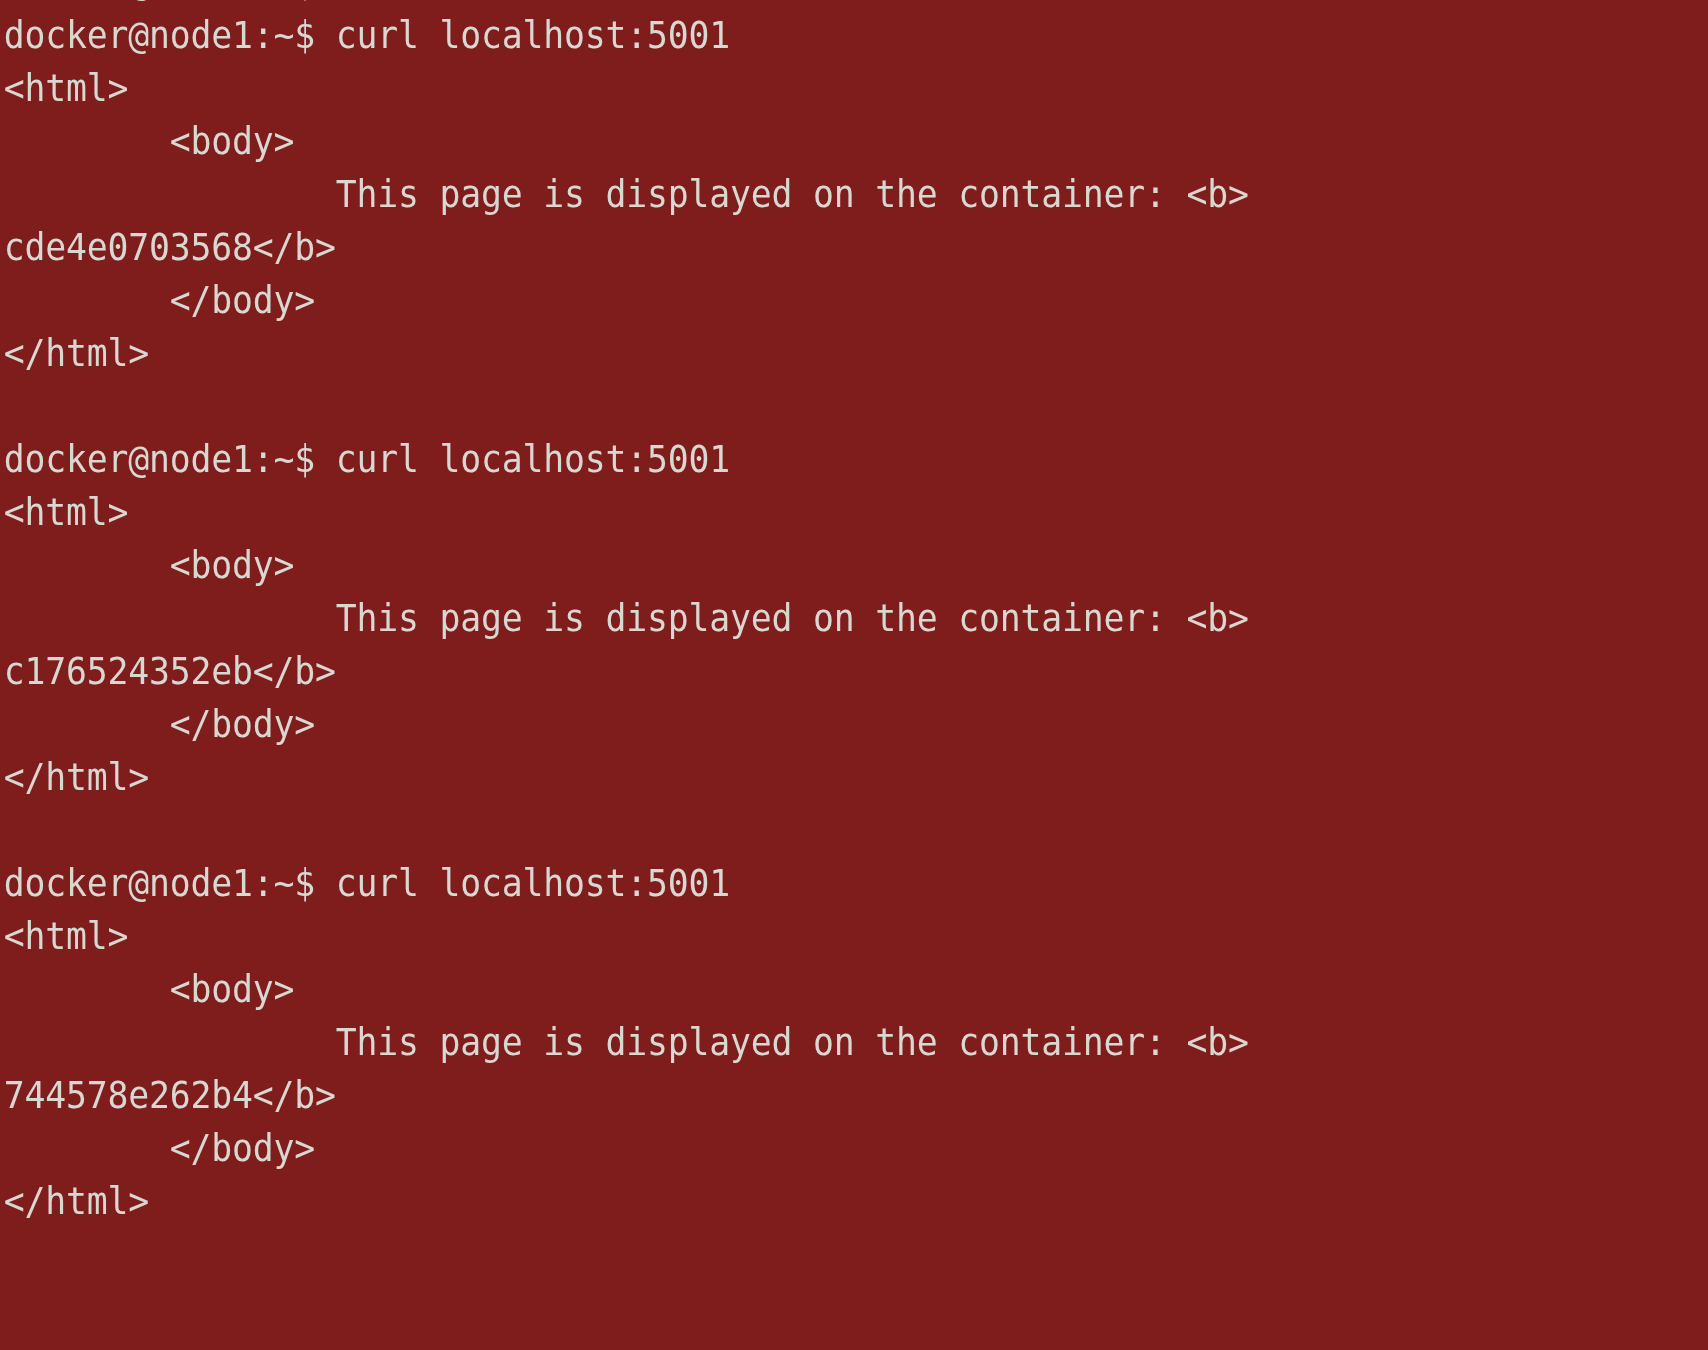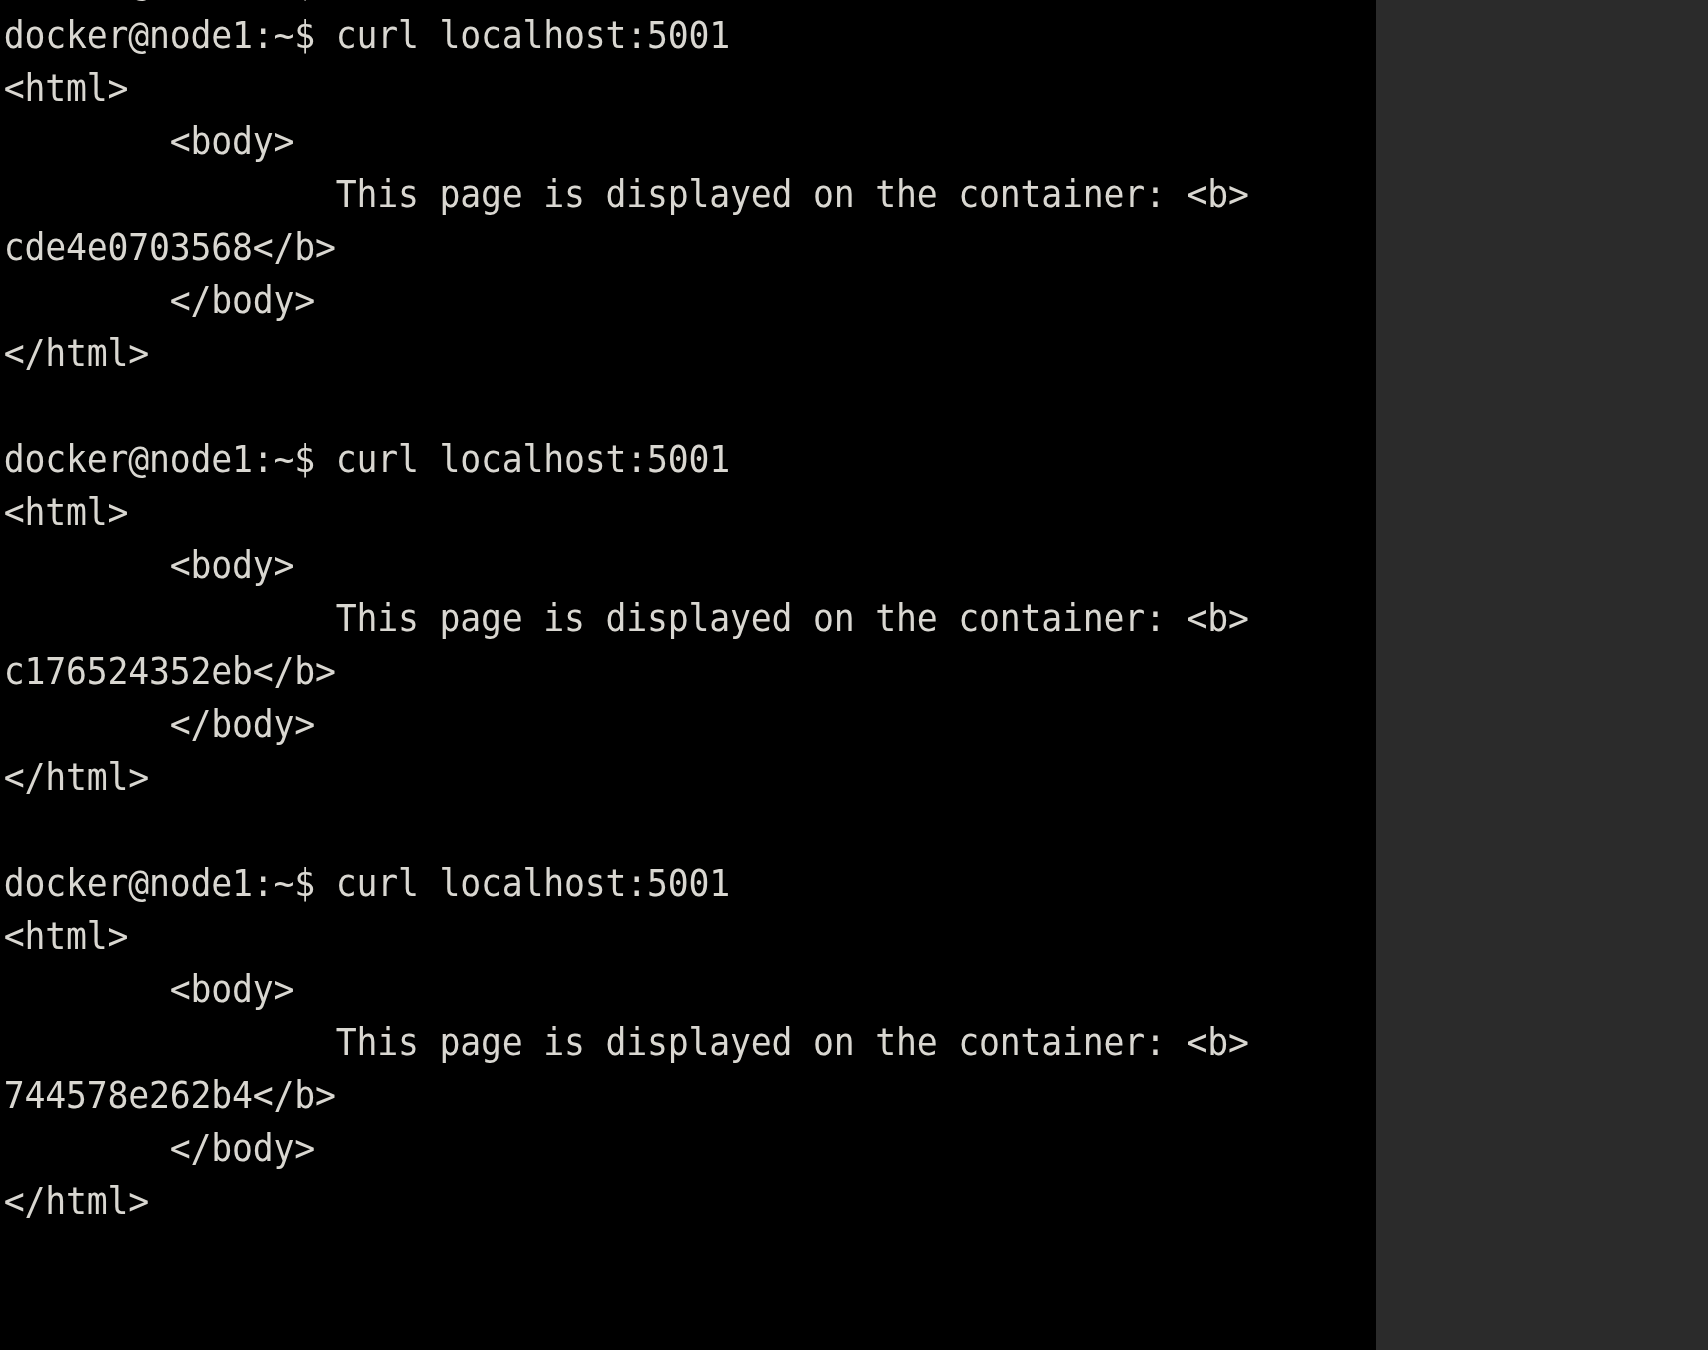--- a/index.html
+++ b/index.html
@@ -1,23 +1,23 @@
 <!DOCTYPE html>
 <html><head>
 <meta charset="utf-8">
 <style>
   html, body {
     margin: 0;
     padding: 0;
     background: #2b2b2b;
   }
   #terminal {
-    width: 1376px;
+    width: 1708px;
     height: 1350px;
-    background: #000000;
+    background: #7f1d1d;
     overflow: hidden;
     position: relative;
     box-sizing: border-box;
   }
   .scroll-inner {
     position: absolute;
     left: 0;
     
     top: -44px;
     width: 1708px;

